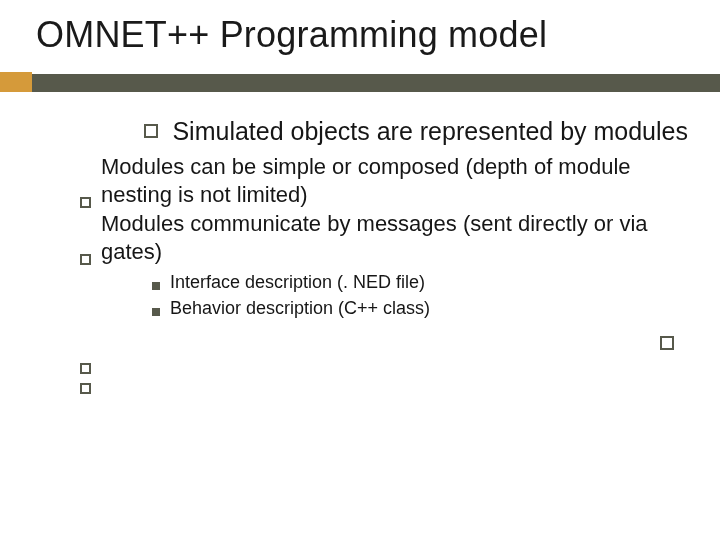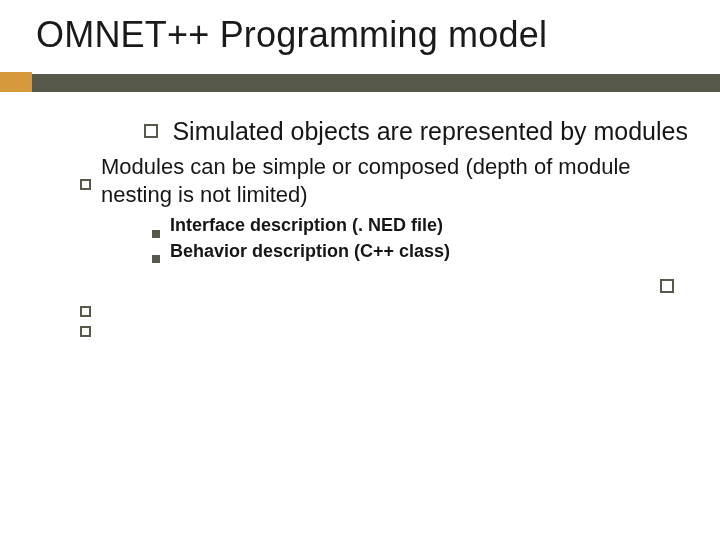--- a/index.html
+++ b/index.html
@@ -65,21 +65,21 @@
     line-height: 1.25;
     color: #161616;
   }
   .lvl2-group {
     margin-left: 36px;
     margin-top: 6px;
     margin-bottom: 4px;
   }
   .lvl2 {
     display: flex;
-    align-items: center;
+    align-items: flex-end;
     margin-bottom: 2px;
   }
   .lvl2 .bullet-sq {
     width: 11px;
     height: 11px;
     border: 2px solid #57594b;
     margin-top: 7px;
     margin-right: 10px;
     flex: 0 0 auto;
   }
@@ -88,23 +88,22 @@
     line-height: 1.25;
     color: #161616;
   }
   .lvl3-group {
     margin-left: 72px;
     margin-top: 6px;
     margin-bottom: 8px;
   }
   .lvl3 {
     display: flex;
-    align-items: flex-end;
+    align-items: center;
     margin-bottom: 2px;
-    font-weight: bold;
   }
   .lvl3 .bullet-solid {
     width: 8px;
     height: 8px;
     background: #57594b;
     margin-top: 7px;
     margin-right: 10px;
     flex: 0 0 auto;
   }
   .lvl3 .text {
@@ -126,20 +125,24 @@
     <div class="lvl1">
       <div class="bullet-box"></div>
       <div class="text">Simulated objects are represented by modules</div>
     </div>
 
     <div class="lvl2-group">
       <div class="lvl2">
         <div class="bullet-sq"></div>
         <div class="text">Modules can be simple or composed (depth of module nesting is not limited)</div>
       </div>
+      <div class="lvl2">
+        <div class="bullet-sq"></div>
+        <div class="text">Modules communicate by messages (sent directly or via gates)</div>
+      </div>
 
       <div class="lvl3-group">
         <div class="lvl3">
           <div class="bullet-solid"></div>
           <div class="text">Interface description (. NED file)</div>
         </div>
         <div class="lvl3">
           <div class="bullet-solid"></div>
           <div class="text">Behavior description (C++ class)</div>
         </div>

